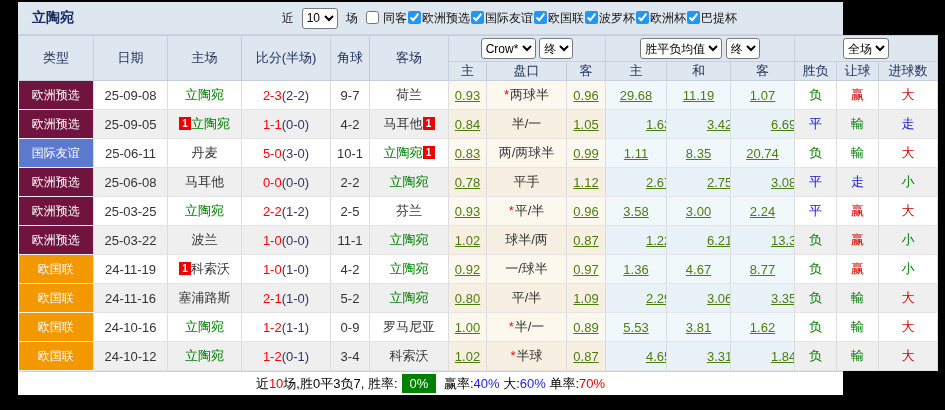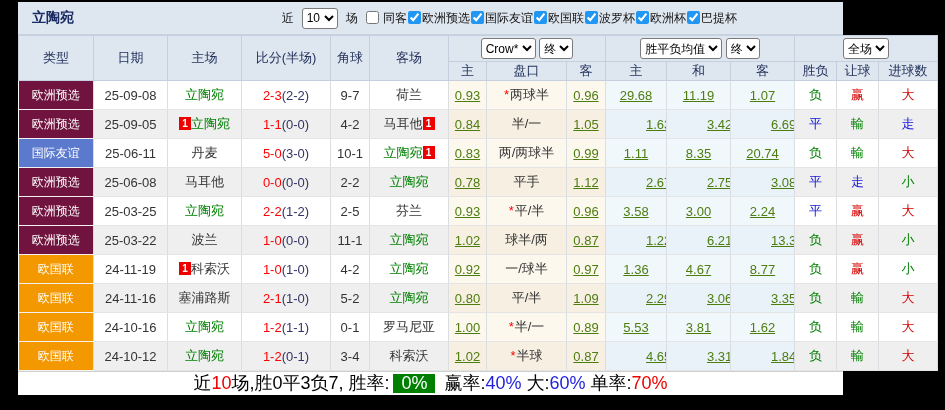--- a/index.html
+++ b/index.html
@@ -32,21 +32,21 @@
   .hl{color:#008000;}
   .sf{color:#ff0000;}
   .sh{color:#333366;margin-top:9px;}
   .star{color:#ff0000;margin-right:1px;}
   .badge{display:inline-block;background:#ee0000;color:#fff;font-size:10px;line-height:13px;height:13px;
          min-width:10px;padding:0 1px;vertical-align:1px;font-weight:bold;}
   .c-green{color:#008000;}
   .c-red{color:#d60000;}
   .c-blue{color:#1414d8;}
   
-  .footer{height:23px;line-height:23px;background:#fff;text-align:center;font-size:18px;color:#000;border-top:1px solid #cfcfcf;}
+  .footer{height:23px;line-height:23px;background:#fff;text-align:center;font-size:13px;color:#000;border-top:1px solid #cfcfcf;}
   .fs-red{color:#ee0000;}
   .fs-blue{color:#2222dd;}
   .fs-greenbox{display:inline-block;background:#008000;color:#fff;padding:0 8px;margin:0 4px;line-height:19px;}
 </style>
 </head>
 <body>
 
 <div class="panel">
 
   <div class="titlebar">
@@ -262,21 +262,21 @@
           <td class="avg num">3.35</td>
           <td class="res c-green">负</td>
           <td class="res c-green">輸</td>
           <td class="res c-red">大</td>
         </tr>
         <tr class="odd">
           <td class="type" style="background: rgb(244, 152, 0);">欧国联</td>
           <td class="date">24-10-16</td>
           <td class="team"><span class="hl">立陶宛</span></td>
           <td class="score"><span class="sf">1-2</span><span class="sh">(1-1)</span></td>
-          <td class="corner">0-1</td>
+          <td class="corner">0-9</td>
           <td class="team"><span>罗马尼亚</span></td>
           <td class="crow num">1.00</td>
           <td class="crow"><span class="star">*</span>半/一</td>
           <td class="crow num">0.89</td>
           <td class="avg num">5.53</td>
           <td class="avg num">3.81</td>
           <td class="avg num">1.62</td>
           <td class="res c-green">负</td>
           <td class="res c-green">輸</td>
           <td class="res c-red">大</td>

